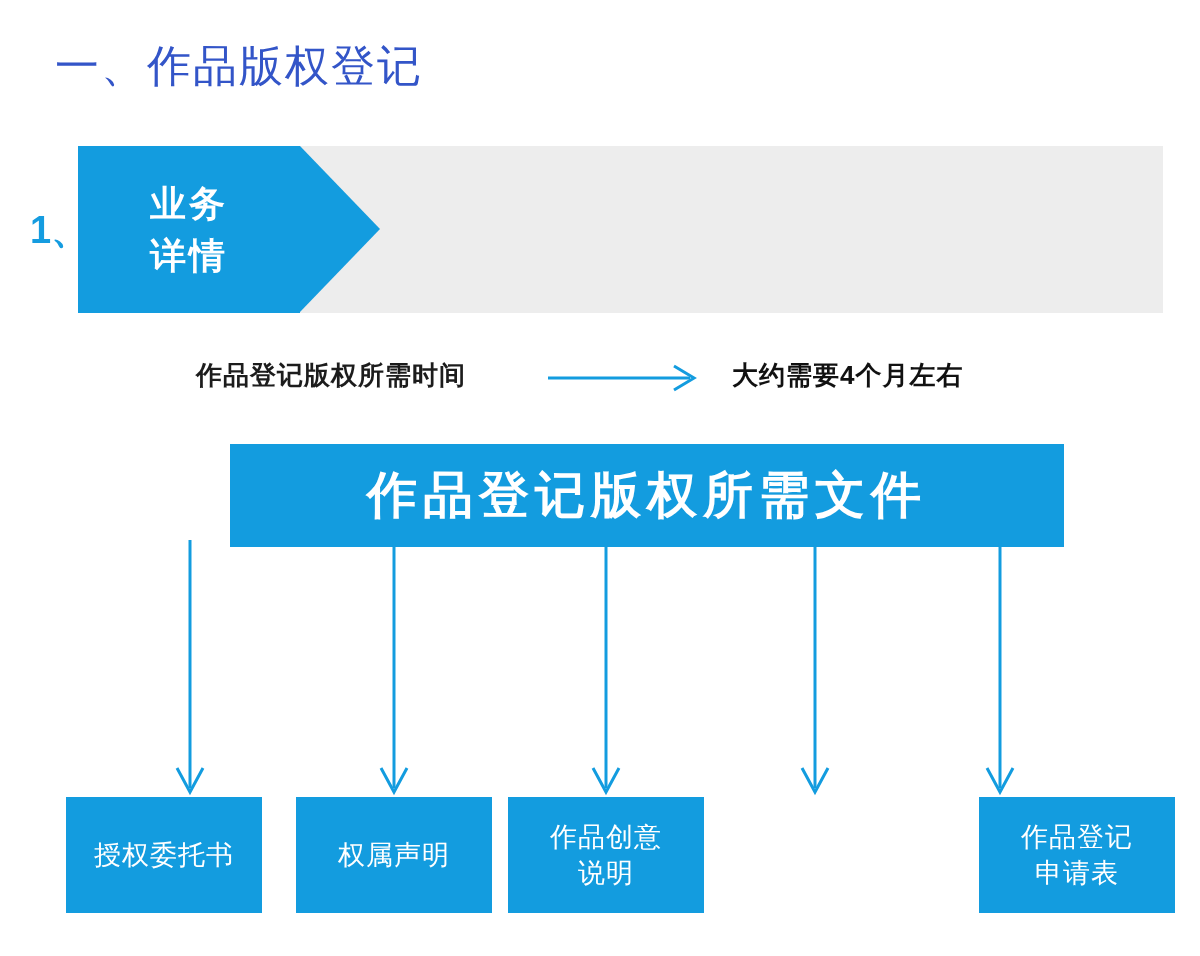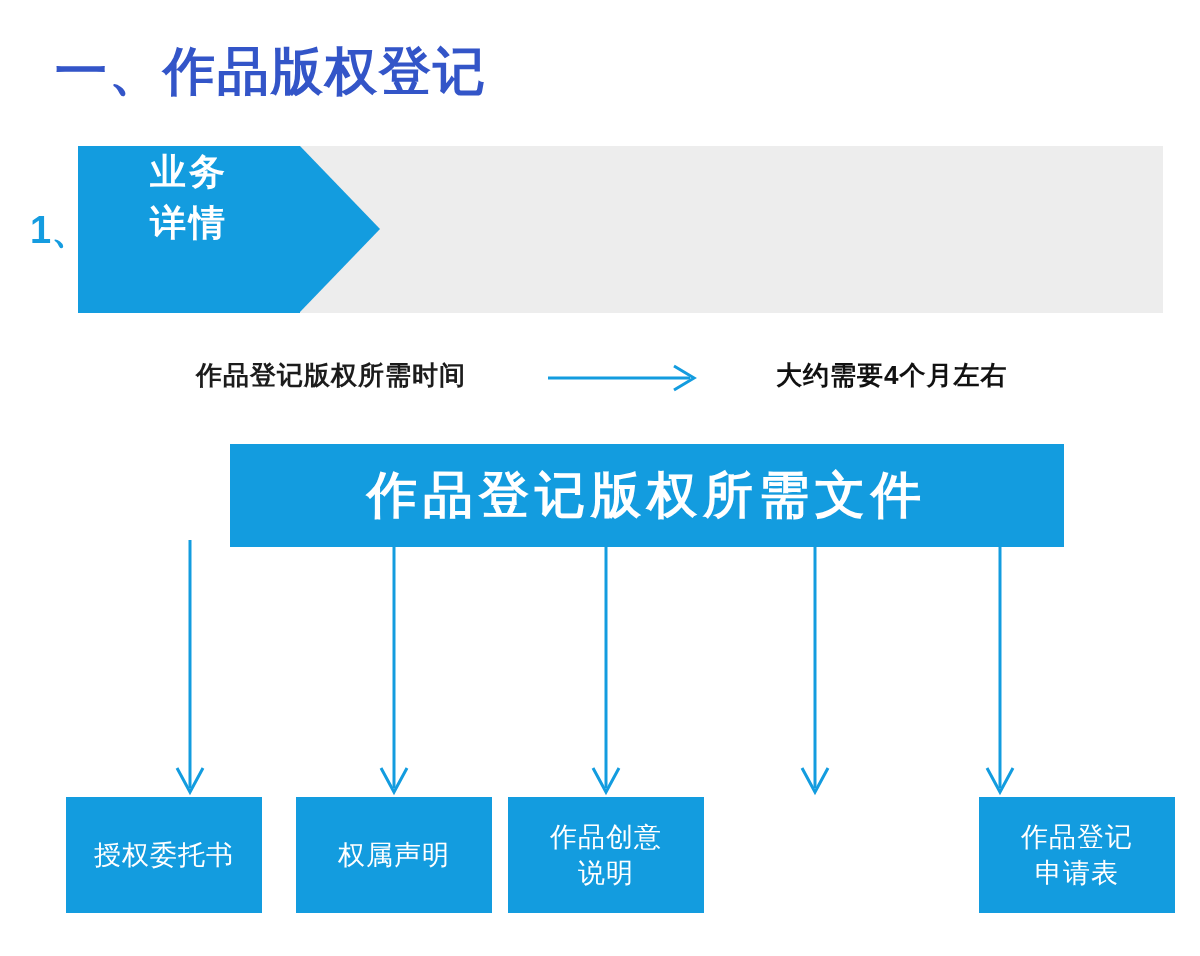--- a/index.html
+++ b/index.html
@@ -7,35 +7,35 @@
     width:1200px; height:956px;
     background:#ffffff;
     font-family:"Liberation Sans","DejaVu Sans",sans-serif;
     overflow:hidden;
   }
   #page { position:relative; width:1200px; height:956px; background:#fff; }
 
   
   .page-title {
     position:absolute; left:55px; top:40px;
-    font-size:52px; font-weight:700; letter-spacing:2px;
+    font-size:44px; font-weight:400; letter-spacing:2px;
     color:#3355c8; white-space:nowrap; line-height:1.2;
   }
 
   
   .banner { position:absolute; left:78px; top:146px; width:1085px; height:167px; }
   .banner-bg {
     position:absolute; left:0; top:0; width:1085px; height:167px;
     background:#ededed;
   }
   .banner-tag {
     position:absolute; left:0; top:0; width:222px; height:167px;
     background:#139cdf;
     display:flex; flex-direction:column;
-    align-items:center; 
+    align-items:center; justify-content:center;
     color:#ffffff; font-size:36px; font-weight:700; line-height:1.42;
     letter-spacing:3px;
   }
   .banner-point {
     position:absolute; left:222px; top:0;
     width:0; height:0;
     border-top:83.5px solid transparent;
     border-bottom:83.5px solid transparent;
     border-left:80px solid #139cdf;
   }
@@ -51,21 +51,21 @@
 
   
   .duration-row { position:absolute; left:0; top:358px; width:1200px; height:40px;text-align:right; }
   .duration-label {
     position:absolute; left:196px; top:0;
     font-size:26px; font-weight:700; color:#1c1c1c; letter-spacing:1px;
     white-space:nowrap;
   }
   .duration-arrow { position:absolute; left:548px; top:6px; }
   .duration-value {
-    position:absolute; left:776px; top:0;
+    position:absolute; left:732px; top:0;
     font-size:26px; font-weight:700; color:#111111; letter-spacing:1px;
     white-space:nowrap;
   }
 
   
   .docs-header {
     position:absolute; left:182px; top:444px; width:834px; height:103px;
     background:#139cdf;
     display:flex; align-items:center; justify-content:center;
     color:#ffffff; font-size:50px; font-weight:700; letter-spacing:6px;margin-left:48px;

